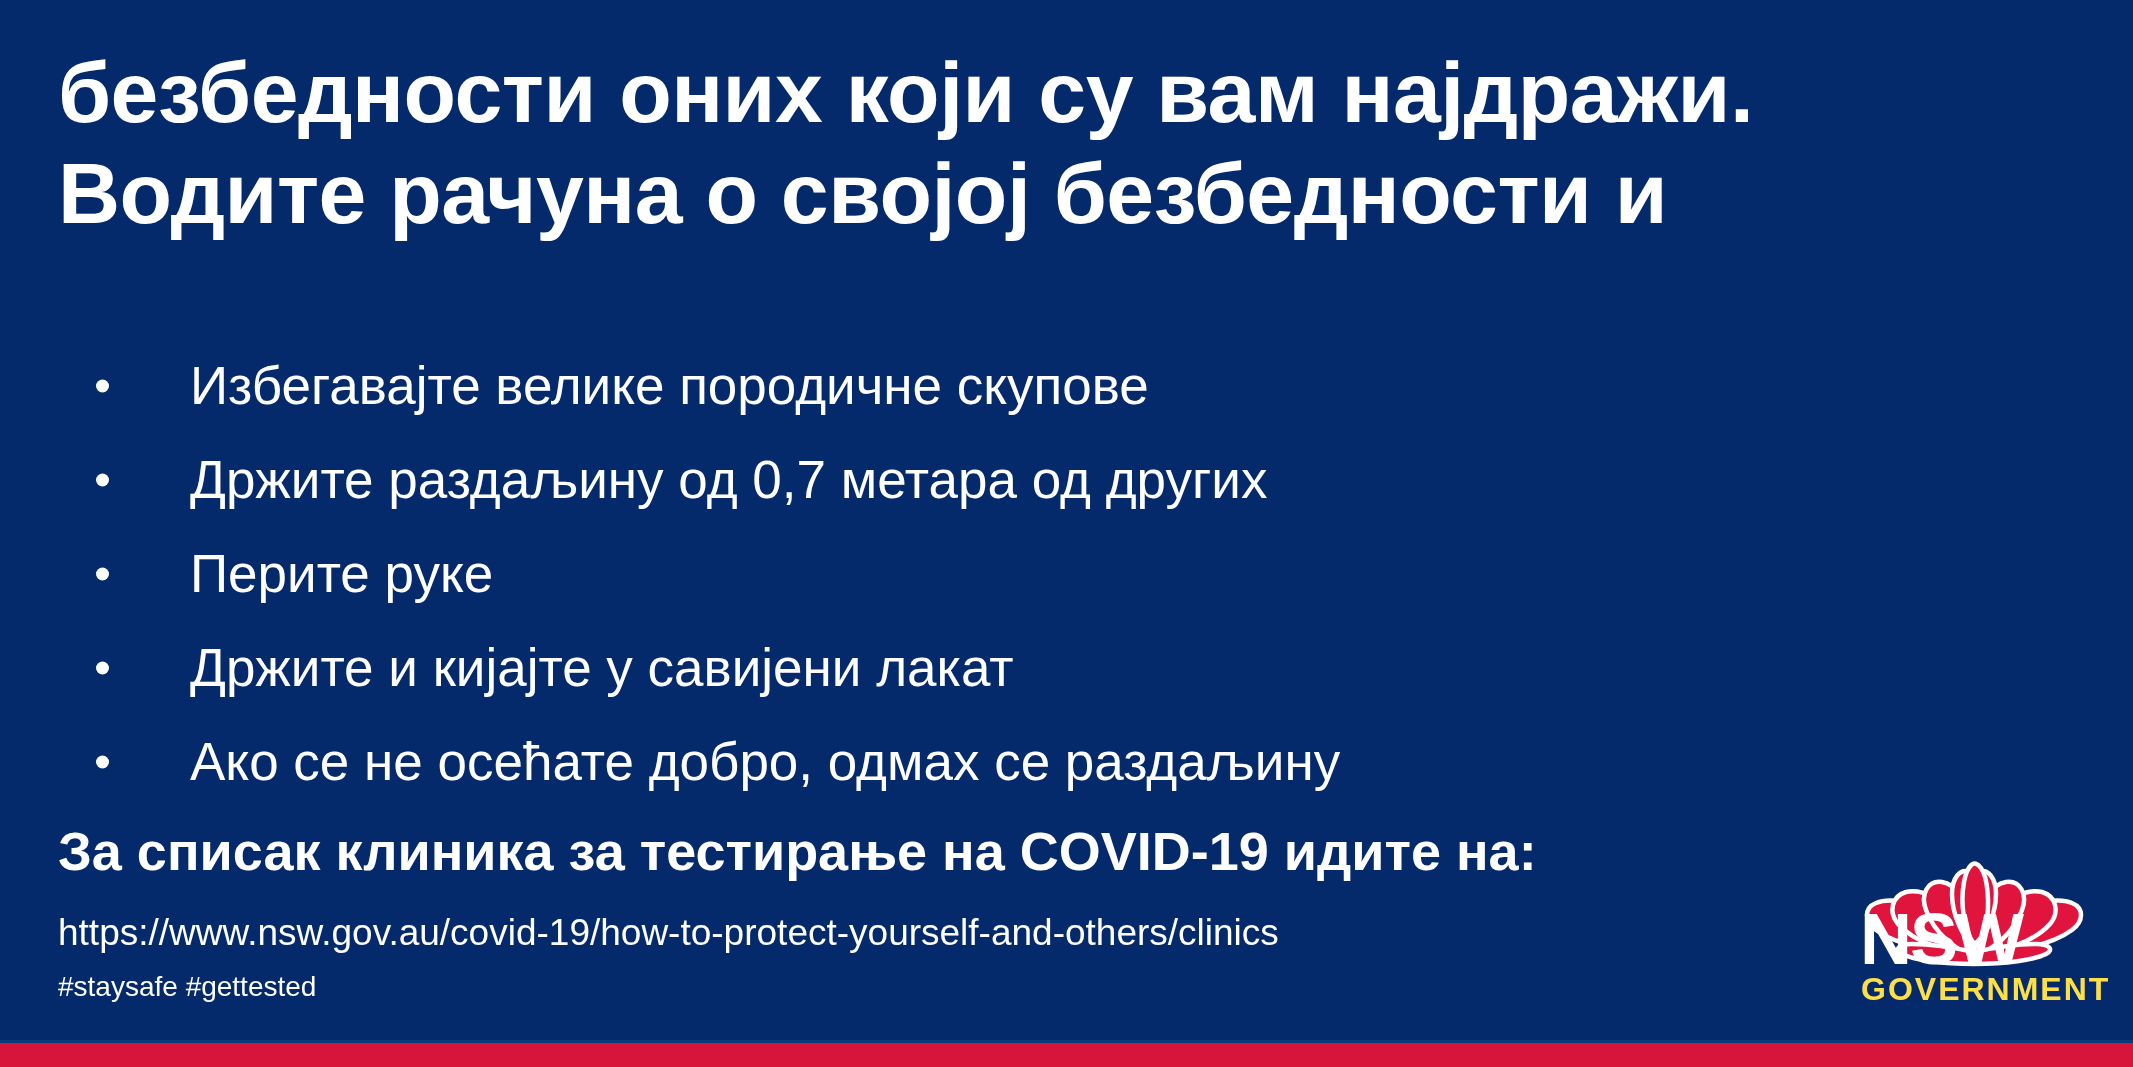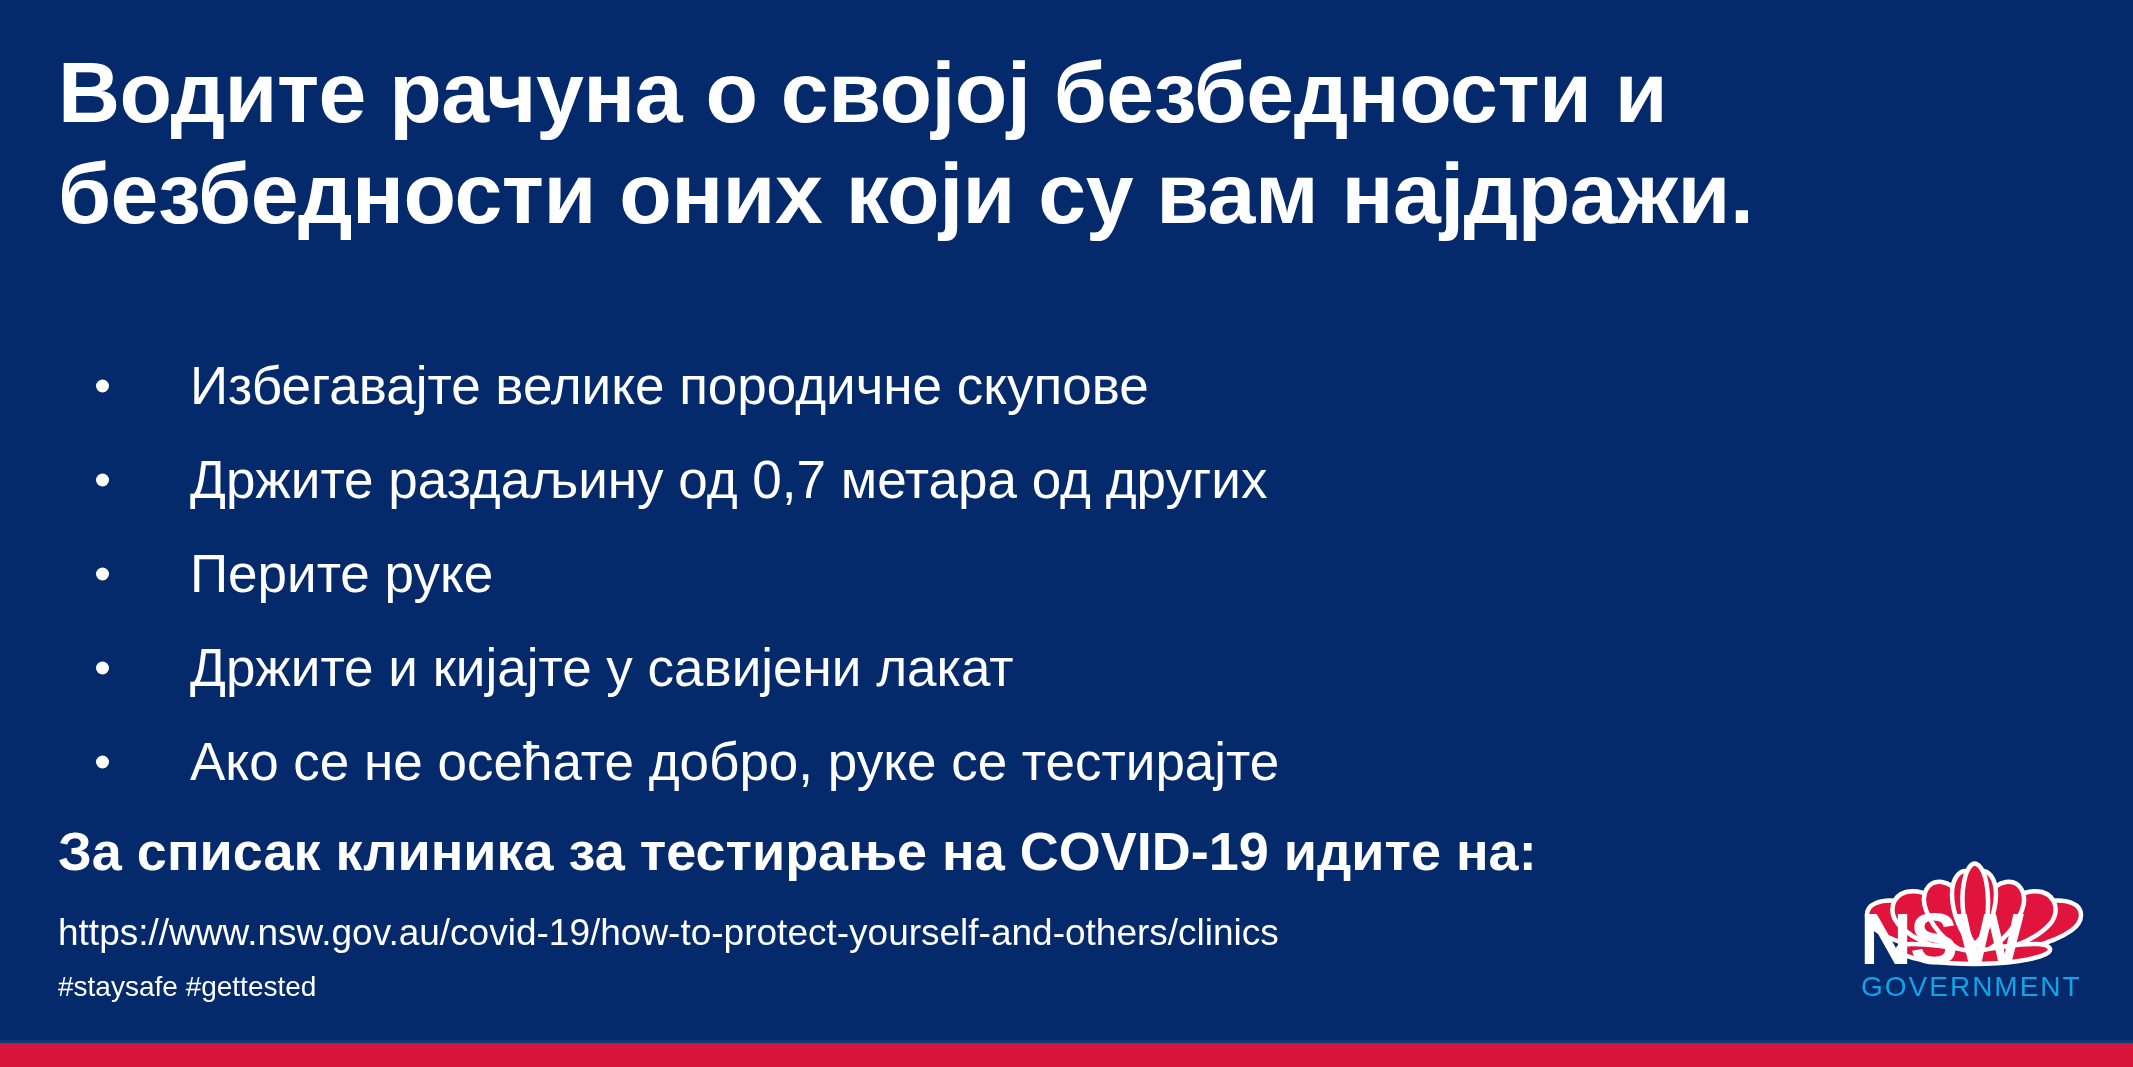--- a/index.html
+++ b/index.html
@@ -115,25 +115,25 @@
     display: block;
     font-size: 72px;
     font-weight: bold;
     letter-spacing: -2px;
     line-height: 0.88;
     color: #ffffff;
     padding-left: 4px;
   }
   .logo-gov {
     display: block;
-    font-size: 28px;
-    font-weight: normal;
+    font-size: 32px;
+    font-weight: bold;
     letter-spacing: 2.0px;
     line-height: 1.15;
-    color: #0ea5e9;
+    color: #fde047;
     padding-left: 5px;
   }
 
   
   .bottom-red {
     position: absolute;
     left: 0;
     bottom: 0;
     width: 100%;
     height: 24px;
@@ -147,22 +147,22 @@
     height: 3px;
     background: #0b3a78;
   }
 </style>
 </head>
 <body>
 
 <div id="poster">
 
   <div class="headline">
+    <span class="hl-line">безбедности оних који су вам најдражи.</span>
     <span class="hl-line">Водите рачуна о својој безбедности и</span>
-    <span class="hl-line">безбедности оних који су вам најдражи.</span>
   </div>
 
   <ul class="bullets">
     <li>
       <span class="bullet-dot"></span>
       <span>Избегавајте велике породичне скупове</span>
     </li>
     <li>
       <span class="bullet-dot"></span>
       <span>Држите раздаљину од 0,7 метара од других</span>
@@ -170,21 +170,21 @@
     <li>
       <span class="bullet-dot"></span>
       <span>Перите руке</span>
     </li>
     <li>
       <span class="bullet-dot"></span>
       <span>Држите и кијајте у савијени лакат</span>
     </li>
     <li>
       <span class="bullet-dot"></span>
-      <span>Ако се не осећате добро, руке се тестирајте</span>
+      <span>Ако се не осећате добро, одмах се раздаљину</span>
     </li>
   </ul>
 
   <div class="cta">За списак клиника за тестирање на COVID-19 идите на:</div>
   <a class="url" href="#" style="color:#ffffff;text-decoration:none;">https://www.nsw.gov.au/covid-19/how-to-protect-yourself-and-others/clinics</a>
   <div class="hashtags">#staysafe #gettested</div>
 
   <div class="logo">
     <svg viewBox="0 0 236 118" aria-hidden="true">
       <g stroke="#ffffff" stroke-width="4.5" fill="#e0143c" stroke-linejoin="round">

